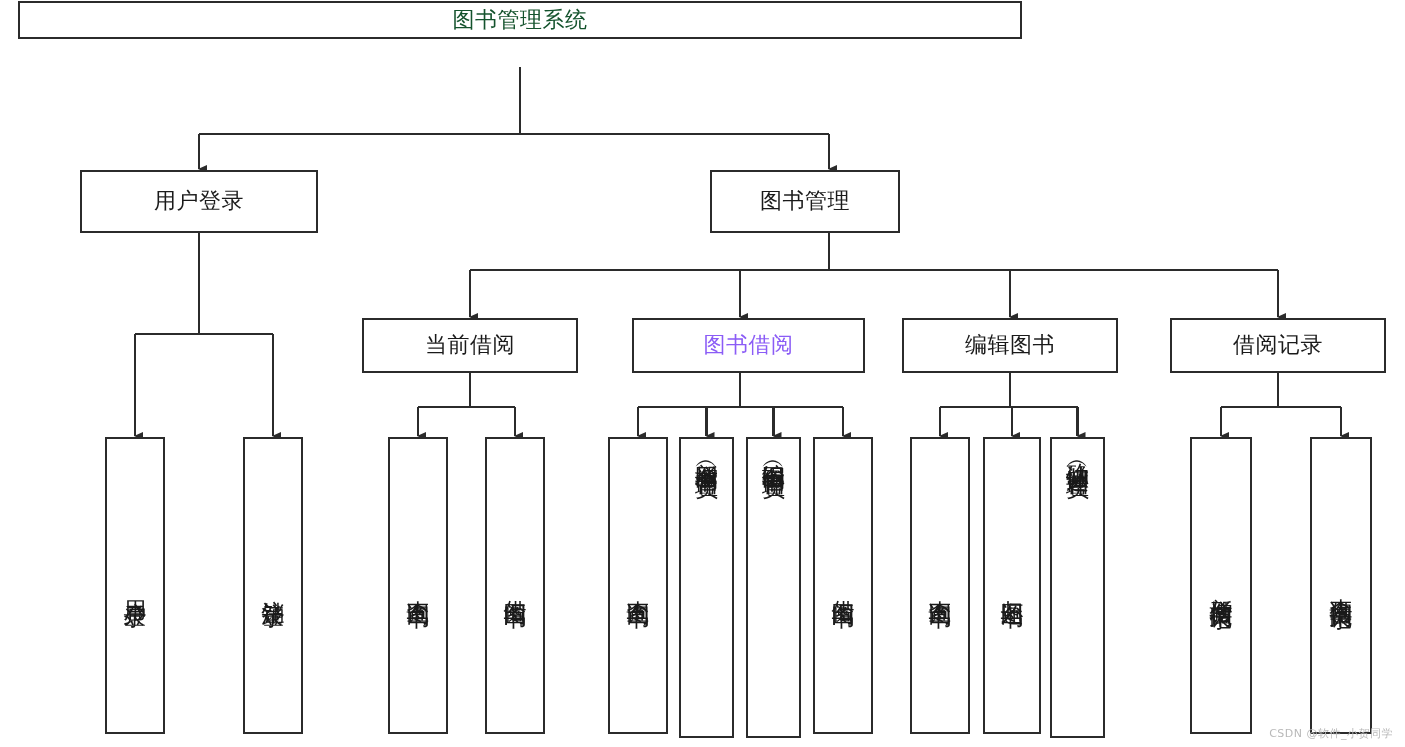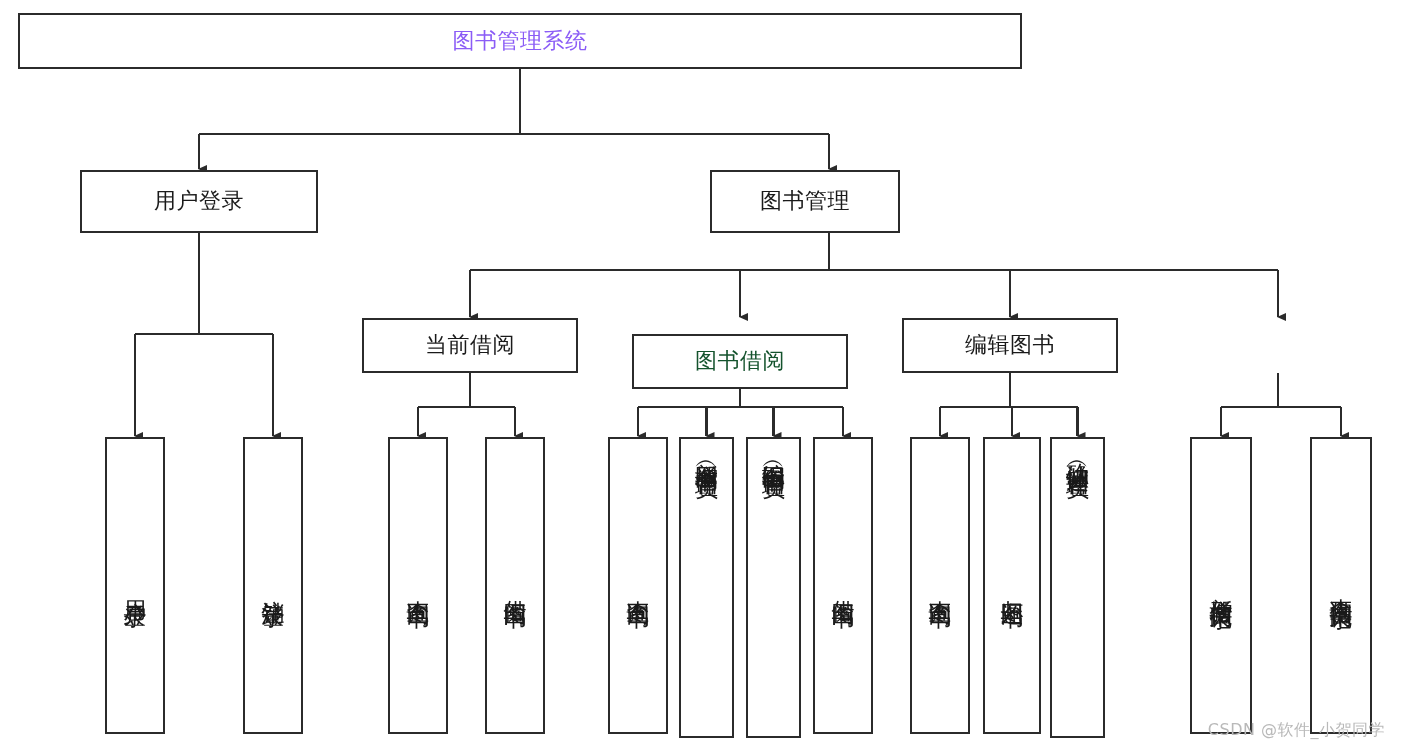--- a/index.html
+++ b/index.html
@@ -59,23 +59,23 @@
     letter-spacing: 2px;
     line-height: 1.0;
     white-space: nowrap;
   }
   .node.vert.centered {
     align-items: center;
     padding-top: 0;
   }
   #watermark {
     position: absolute;
-    right: 20px;
+    right: 12px;
     bottom: 6px;
-    font-size: 16px;
+    font-size: 11px;
     color: #b9b9b9;
     letter-spacing: 0.5px;
     white-space: nowrap;
     user-select: none;
   }
 </style>
 </head>
 <body>
 
 <div id="diagram-root" style="width: 1405px; height: 747px; background: rgb(255, 255, 255);">
@@ -116,39 +116,42 @@
         <line x1="940" y1="407" x2="940" y2="436" stroke="#2b2b2b" stroke-width="2.2" shape-rendering="crispEdges" marker-end="url(#arrowhead)"></line>
         <line x1="1012" y1="407" x2="1012" y2="436" stroke="#2b2b2b" stroke-width="2.2" shape-rendering="crispEdges" marker-end="url(#arrowhead)"></line>
         <line x1="1077.5" y1="407" x2="1077.5" y2="436" stroke="#2b2b2b" stroke-width="2.2" shape-rendering="crispEdges" marker-end="url(#arrowhead)"></line>
         <line x1="1278" y1="373" x2="1278" y2="407" stroke="#2b2b2b" stroke-width="2.2" shape-rendering="crispEdges"></line>
         <line x1="1221" y1="407" x2="1341" y2="407" stroke="#2b2b2b" stroke-width="2.2" shape-rendering="crispEdges"></line>
         <line x1="1221" y1="407" x2="1221" y2="436" stroke="#2b2b2b" stroke-width="2.2" shape-rendering="crispEdges" marker-end="url(#arrowhead)"></line>
         <line x1="1341" y1="407" x2="1341" y2="436" stroke="#2b2b2b" stroke-width="2.2" shape-rendering="crispEdges" marker-end="url(#arrowhead)"></line>
       </g>
   </svg>
 
-  <div class="node horiz" style="left: 18px; top: 13px; width: 1004px; height: 56px; border-color: rgb(43, 43, 43); color: #8b5cf6;">
+  <div class="node horiz" style="left: 18px; top: 1px; width: 1004px; height: 38px; border-color: rgb(43, 43, 43); color: #14532d;">
     <span class="label">图书管理系统</span>
   </div>
 
   <div class="node horiz" style="left: 80px; top: 170px; width: 238px; height: 63px; border-color: rgb(43, 43, 43); color: rgb(26, 26, 26);">
     <span class="label">用户登录</span>
   </div>
   <div class="node horiz" style="left: 710px; top: 170px; width: 190px; height: 63px; border-color: rgb(43, 43, 43); color: rgb(26, 26, 26);">
     <span class="label">图书管理</span>
   </div>
 
   <div class="node horiz" style="left: 362px; top: 318px; width: 216px; height: 55px; border-color: rgb(43, 43, 43); color: rgb(26, 26, 26);">
     <span class="label">当前借阅</span>
   </div>
-  <div class="node horiz" style="left: 632px; top: 318px; width: 216px; height: 55px; border-color: rgb(43, 43, 43); color: #14532d; margin-top: 16px;">
+  <div class="node horiz" style="left: 632px; top: 318px; width: 233px; height: 55px; border-color: rgb(43, 43, 43); color: #8b5cf6;">
     <span class="label">图书借阅</span>
   </div>
   <div class="node horiz" style="left: 902px; top: 318px; width: 216px; height: 55px; border-color: rgb(43, 43, 43); color: rgb(26, 26, 26);">
     <span class="label">编辑图书</span>
+  </div>
+  <div class="node horiz" style="left: 1170px; top: 318px; width: 216px; height: 55px; border-color: rgb(43, 43, 43); color: rgb(26, 26, 26);">
+    <span class="label">借阅记录</span>
   </div>
 
   <div class="node vert centered" style="left: 105px; top: 437px; width: 60px; height: 297px; border-color: rgb(43, 43, 43); color: rgb(26, 26, 26);">
     <span class="label">用户登录</span>
   </div>
   <div class="node vert centered" style="left: 243px; top: 437px; width: 60px; height: 297px; border-color: rgb(43, 43, 43); color: rgb(26, 26, 26);">
     <span class="label">注销登录</span>
   </div>
 
   <div class="node vert centered" style="left: 388px; top: 437px; width: 60px; height: 297px; border-color: rgb(43, 43, 43); color: rgb(26, 26, 26);">

